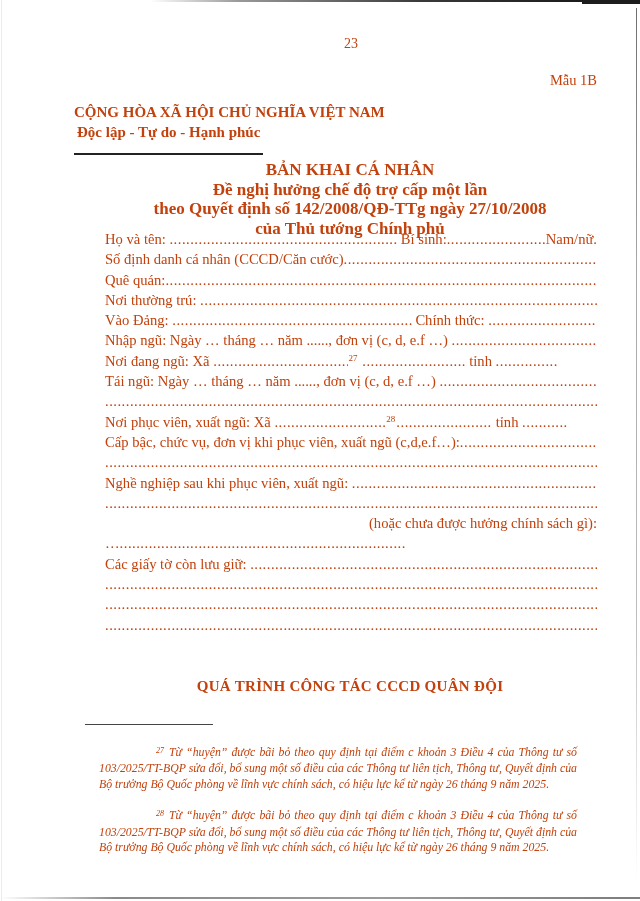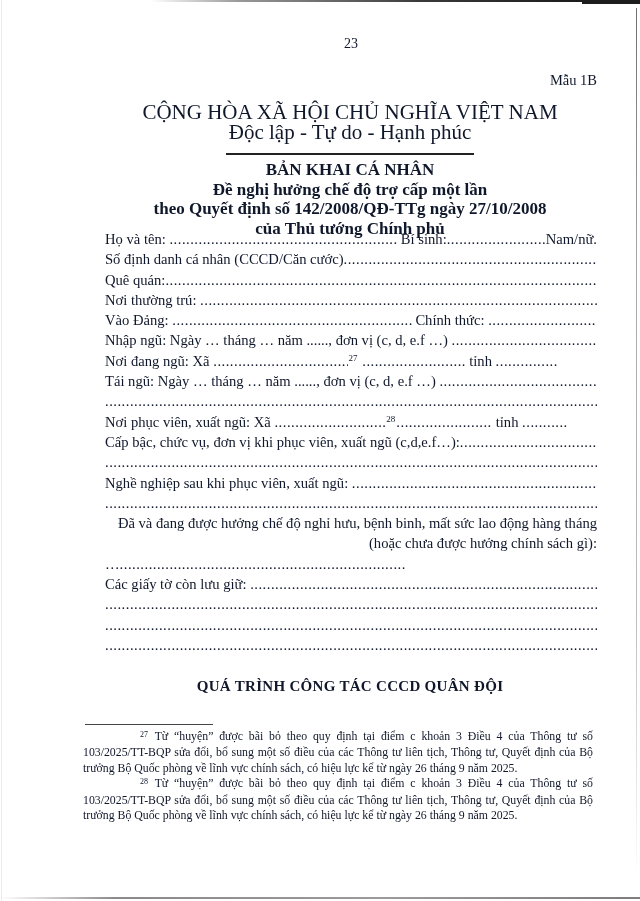--- a/index.html
+++ b/index.html
@@ -1,54 +1,54 @@
 <!DOCTYPE html>
 <html><head>
 <meta charset="utf-8">
 <style>
   html,body { margin:0; padding:0; background:#fff; }
   .page {
     position:relative; width:640px; height:901px; background:#ffffff;
-    font-family:"Liberation Serif","DejaVu Serif",serif; color:#0f172a;
+    font-family:"Liberation Serif","DejaVu Serif",serif; color:#c2410c;
     overflow:hidden;
   }
   
   .scan-top { position:absolute; top:0; left:150px; right:0; height:2px;
     background:linear-gradient(to right, rgba(90,90,90,0), rgba(70,70,70,.55) 18%, #3a3a3a 55%, #141414 96%); }
   .scan-top-cap { position:absolute; top:0; right:0; width:58px; height:4px; background:#1d1d1d; }
   .scan-right { position:absolute; top:8px; right:3px; width:1px; height:872px;
     background:linear-gradient(to bottom, #6f6f6f, #a8a8a8 30%, #bdbdbd 70%, rgba(160,160,160,0)); }
   .scan-bottom { position:absolute; bottom:2px; left:0; right:0; height:2px;
     background:linear-gradient(to right, rgba(130,130,130,0), #8a8a8a 18%, #9b9b9b 60%, #7f7f7f 97%); }
   .scan-left { position:absolute; top:0; left:1px; width:1px; height:100%; background:rgba(200,200,200,.35); }
 
   .pageno { position:absolute; top:36px; left:105px; width:492px; text-align:center; font-size:14px; }
   .mau { position:absolute; top:72px; left:105px; width:492px; text-align:right; font-size:14.5px; }
 
-  .header { position:absolute; top:102px; left:74px; width:552px; text-align:center;
-    font-weight:normal; font-size:21px; line-height:20px; }
+  .header { position:absolute; top:102px; left:74px; width:552px; 
+    font-weight:bold; font-size:15px; line-height:20px; }
   .motto { display:inline-block; border-bottom:2px solid #222; padding:0 3px 11px; }
 
   .titleblock { position:absolute; top:160px; left:74px; width:552px; text-align:center;
     font-weight:bold; font-size:17px; line-height:19.6px; }
 
   .body { position:absolute; top:231px; left:105px; width:492px; font-size:14.6px; }
   .frow { display:flex; align-items:baseline; height:20.3px; overflow:hidden;justify-content:flex-end; }
   .ftext { flex:0 0 auto; white-space:pre; }
   .leader { overflow:hidden; white-space:nowrap; letter-spacing:0.5px; min-width:0; }
   .supref { flex:0 0 auto; font-size:9px; position:relative; top:-4.5px; padding:0 1px; }
 
   .heading { position:absolute; top:678px; left:74px; width:552px; text-align:center;
     font-weight:bold; font-size:15px; letter-spacing:0.3px; }
 
   .fnsep { position:absolute; top:724px; left:85px; width:128px; border-top:1.2px solid #444; }
 
   .footnotes { position:absolute; top:729px; left:83px; width:510px;
     font-size:11.8px; line-height:15.4px; text-align:justify; }
-  .footnotes p { margin:0; text-indent:57px; }
+  .footnotes p { margin:16px; text-indent:57px;font-style:italic; }
   .fnsup { font-size:8px; position:relative; top:-3.5px; padding-right:1px; }
 </style>
 </head>
 <body>
 
 <div class="page">
   <div class="scan-top"></div>
   <div class="scan-top-cap"></div>
   <div class="scan-right"></div>
   <div class="scan-bottom"></div>
@@ -131,23 +131,20 @@
         <span class="leader" style="flex: 1 0 0px;">................................................................................................................................................................................................................................................................................................................................................................................................................</span>
       </div>
       <div class="frow">
         <span class="ftext">Nghề nghiệp sau khi phục viên, xuất ngũ: </span>
         <span class="leader" style="flex: 1 0 0px;">................................................................................................................................................................................................................................................................................................................................................................................................................</span>
       </div>
       <div class="frow">
         <span class="leader" style="flex: 1 0 0px;">................................................................................................................................................................................................................................................................................................................................................................................................................</span>
       </div>
       <div class="frow">
-        <span class="ftext">Đã và đang được hưởng chế độ nghỉ hưu, bệnh binh, mất sức lao động hàng tháng</span>
-      </div>
-      <div class="frow">
         <span class="ftext">(hoặc chưa được hưởng chính sách gì):</span>
       </div>
       <div class="frow" style="width: 61%;">
         <span class="ftext">…</span>
         <span class="leader" style="flex: 1 0 0px;">................................................................................................................................................................................................................................................................................................................................................................................................................</span>
       </div>
       <div class="frow">
         <span class="ftext">Các giấy tờ còn lưu giữ: </span>
         <span class="leader" style="flex: 1 0 0px;">................................................................................................................................................................................................................................................................................................................................................................................................................</span>
       </div>

